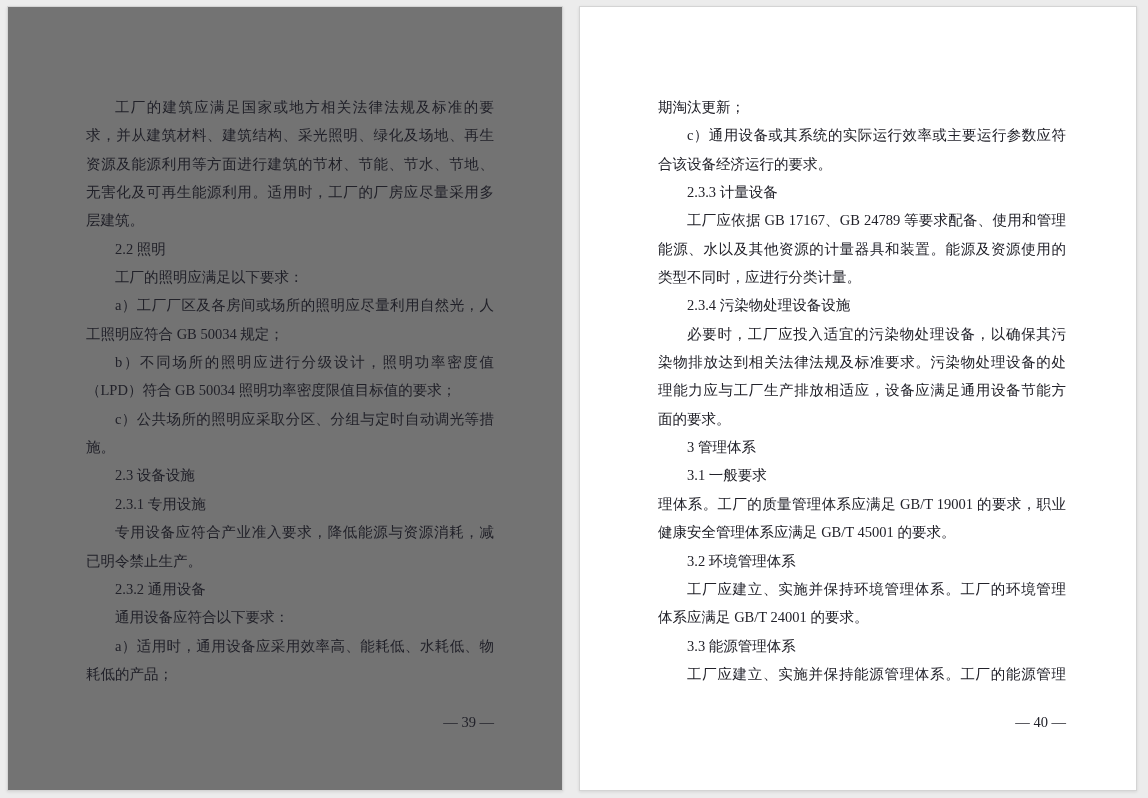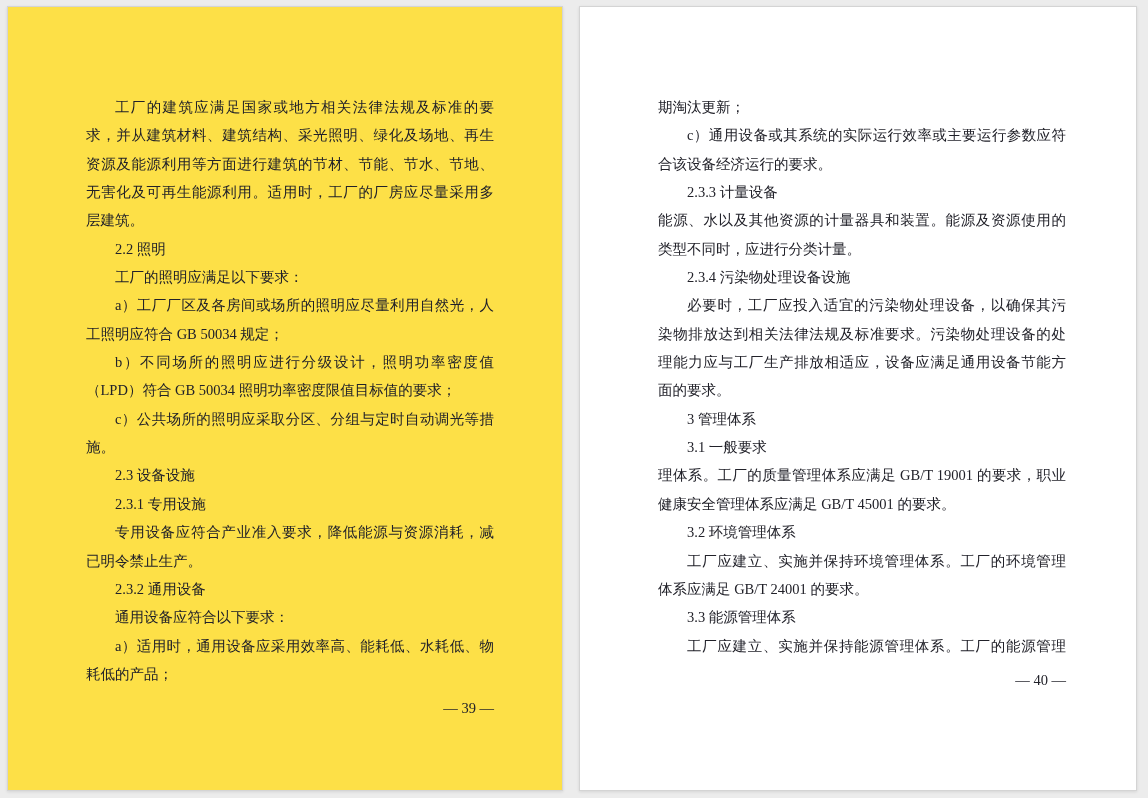--- a/index.html
+++ b/index.html
@@ -33,34 +33,34 @@
     color: #212129;
     text-align: justify;
     text-align-last: left;
     text-justify: inter-character;
     white-space: nowrap;
   }
   .line.fill { text-align-last: justify; white-space: normal; overflow: hidden; }
   .line.indent { text-indent: 2em; }
   .line.heading { font-weight: normal; }
   .footer {
-    margin-top: 6px;
+    margin-top: 20px;
     width: 408px;
     font-size: 14.5px;
     line-height: 28px;
     color: #212129;
   }
   .footer.align-right { text-align: right; }
   .footer.align-left  { text-align: right; }
 </style>
 </head>
 <body style="background: rgb(236, 236, 236);">
 
 <div class="spread">
-  <div class="page page-left" style="background: #fde047;">
+  <div class="page page-left" style="background: #737373;">
     <div class="content">
         <div class="line indent fill">工厂的建筑应满足国家或地方相关法律法规及标准的要</div>
         <div class="line fill">求，并从建筑材料、建筑结构、采光照明、绿化及场地、再生</div>
         <div class="line fill">资源及能源利用等方面进行建筑的节材、节能、节水、节地、</div>
         <div class="line fill">无害化及可再生能源利用。适用时，工厂的厂房应尽量采用多</div>
         <div class="line">层建筑。</div>
         <div class="line indent heading">2.2 照明</div>
         <div class="line indent">工厂的照明应满足以下要求：</div>
         <div class="line indent fill">a）工厂厂区及各房间或场所的照明应尽量利用自然光，人</div>
         <div class="line">工照明应符合 GB 50034 规定；</div>
@@ -78,20 +78,21 @@
         <div class="line">耗低的产品；</div>
       </div>
     <div class="footer align-right">— 39 —</div>
   </div>
   <div class="page page-right" style="background: rgb(255, 255, 255);">
     <div class="content">
         <div class="line">期淘汰更新；</div>
         <div class="line indent fill">c）通用设备或其系统的实际运行效率或主要运行参数应符</div>
         <div class="line">合该设备经济运行的要求。</div>
         <div class="line indent">2.3.3 计量设备</div>
+        <div class="line indent fill">工厂应依据 GB 17167、GB 24789 等要求配备、使用和管理</div>
         <div class="line fill">能源、水以及其他资源的计量器具和装置。能源及资源使用的</div>
         <div class="line">类型不同时，应进行分类计量。</div>
         <div class="line indent">2.3.4 污染物处理设备设施</div>
         <div class="line indent fill">必要时，工厂应投入适宜的污染物处理设备，以确保其污</div>
         <div class="line fill">染物排放达到相关法律法规及标准要求。污染物处理设备的处</div>
         <div class="line fill">理能力应与工厂生产排放相适应，设备应满足通用设备节能方</div>
         <div class="line">面的要求。</div>
         <div class="line indent heading">3 管理体系</div>
         <div class="line indent heading">3.1 一般要求</div>
         <div class="line fill">理体系。工厂的质量管理体系应满足 GB/T 19001 的要求，职业</div>

